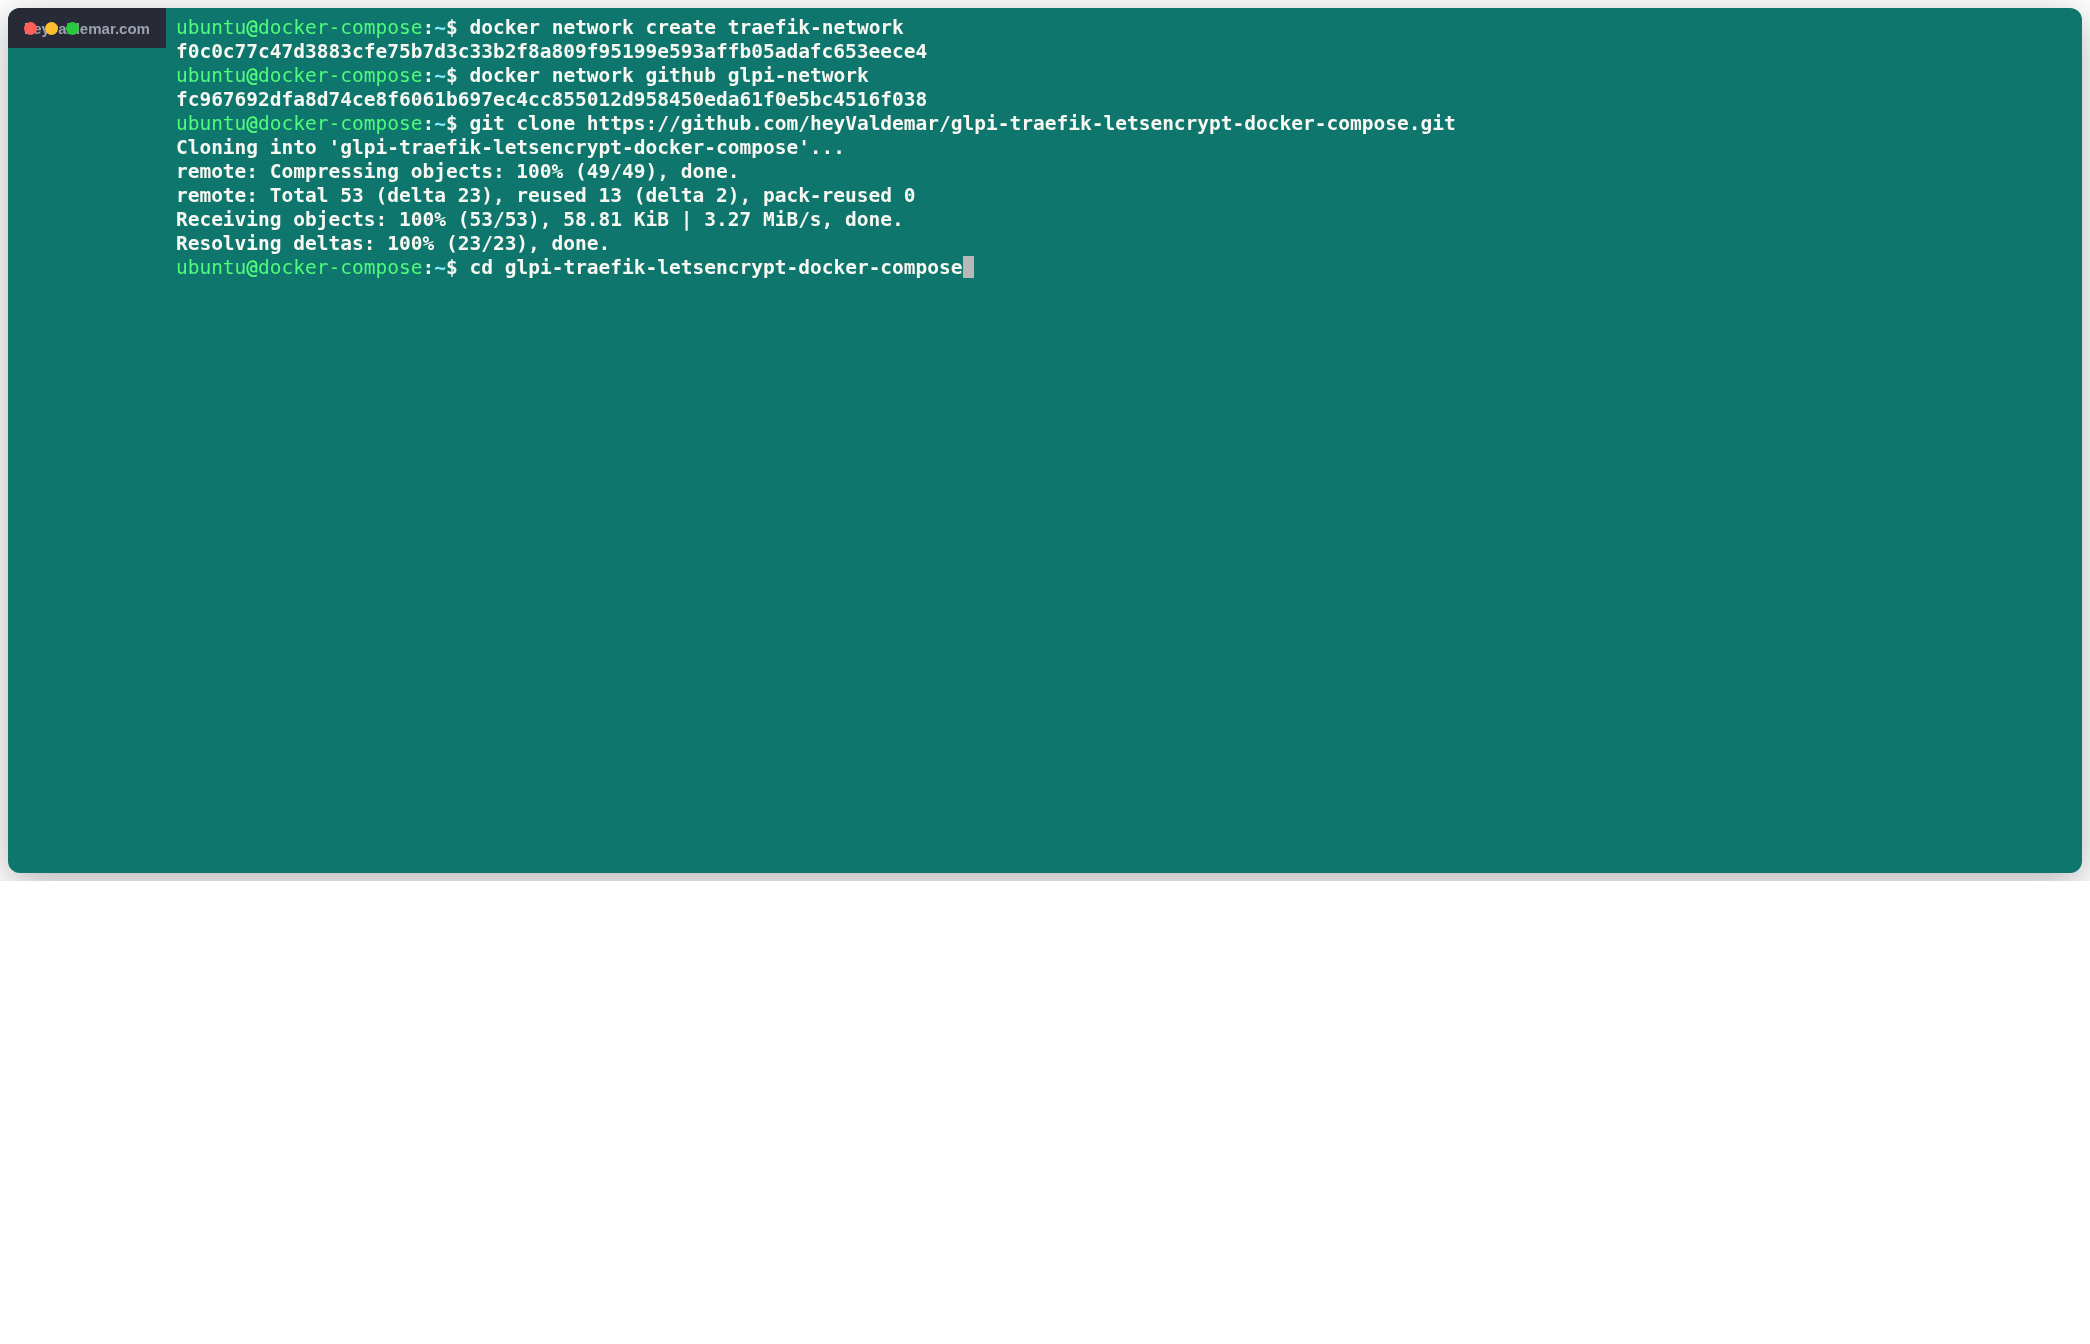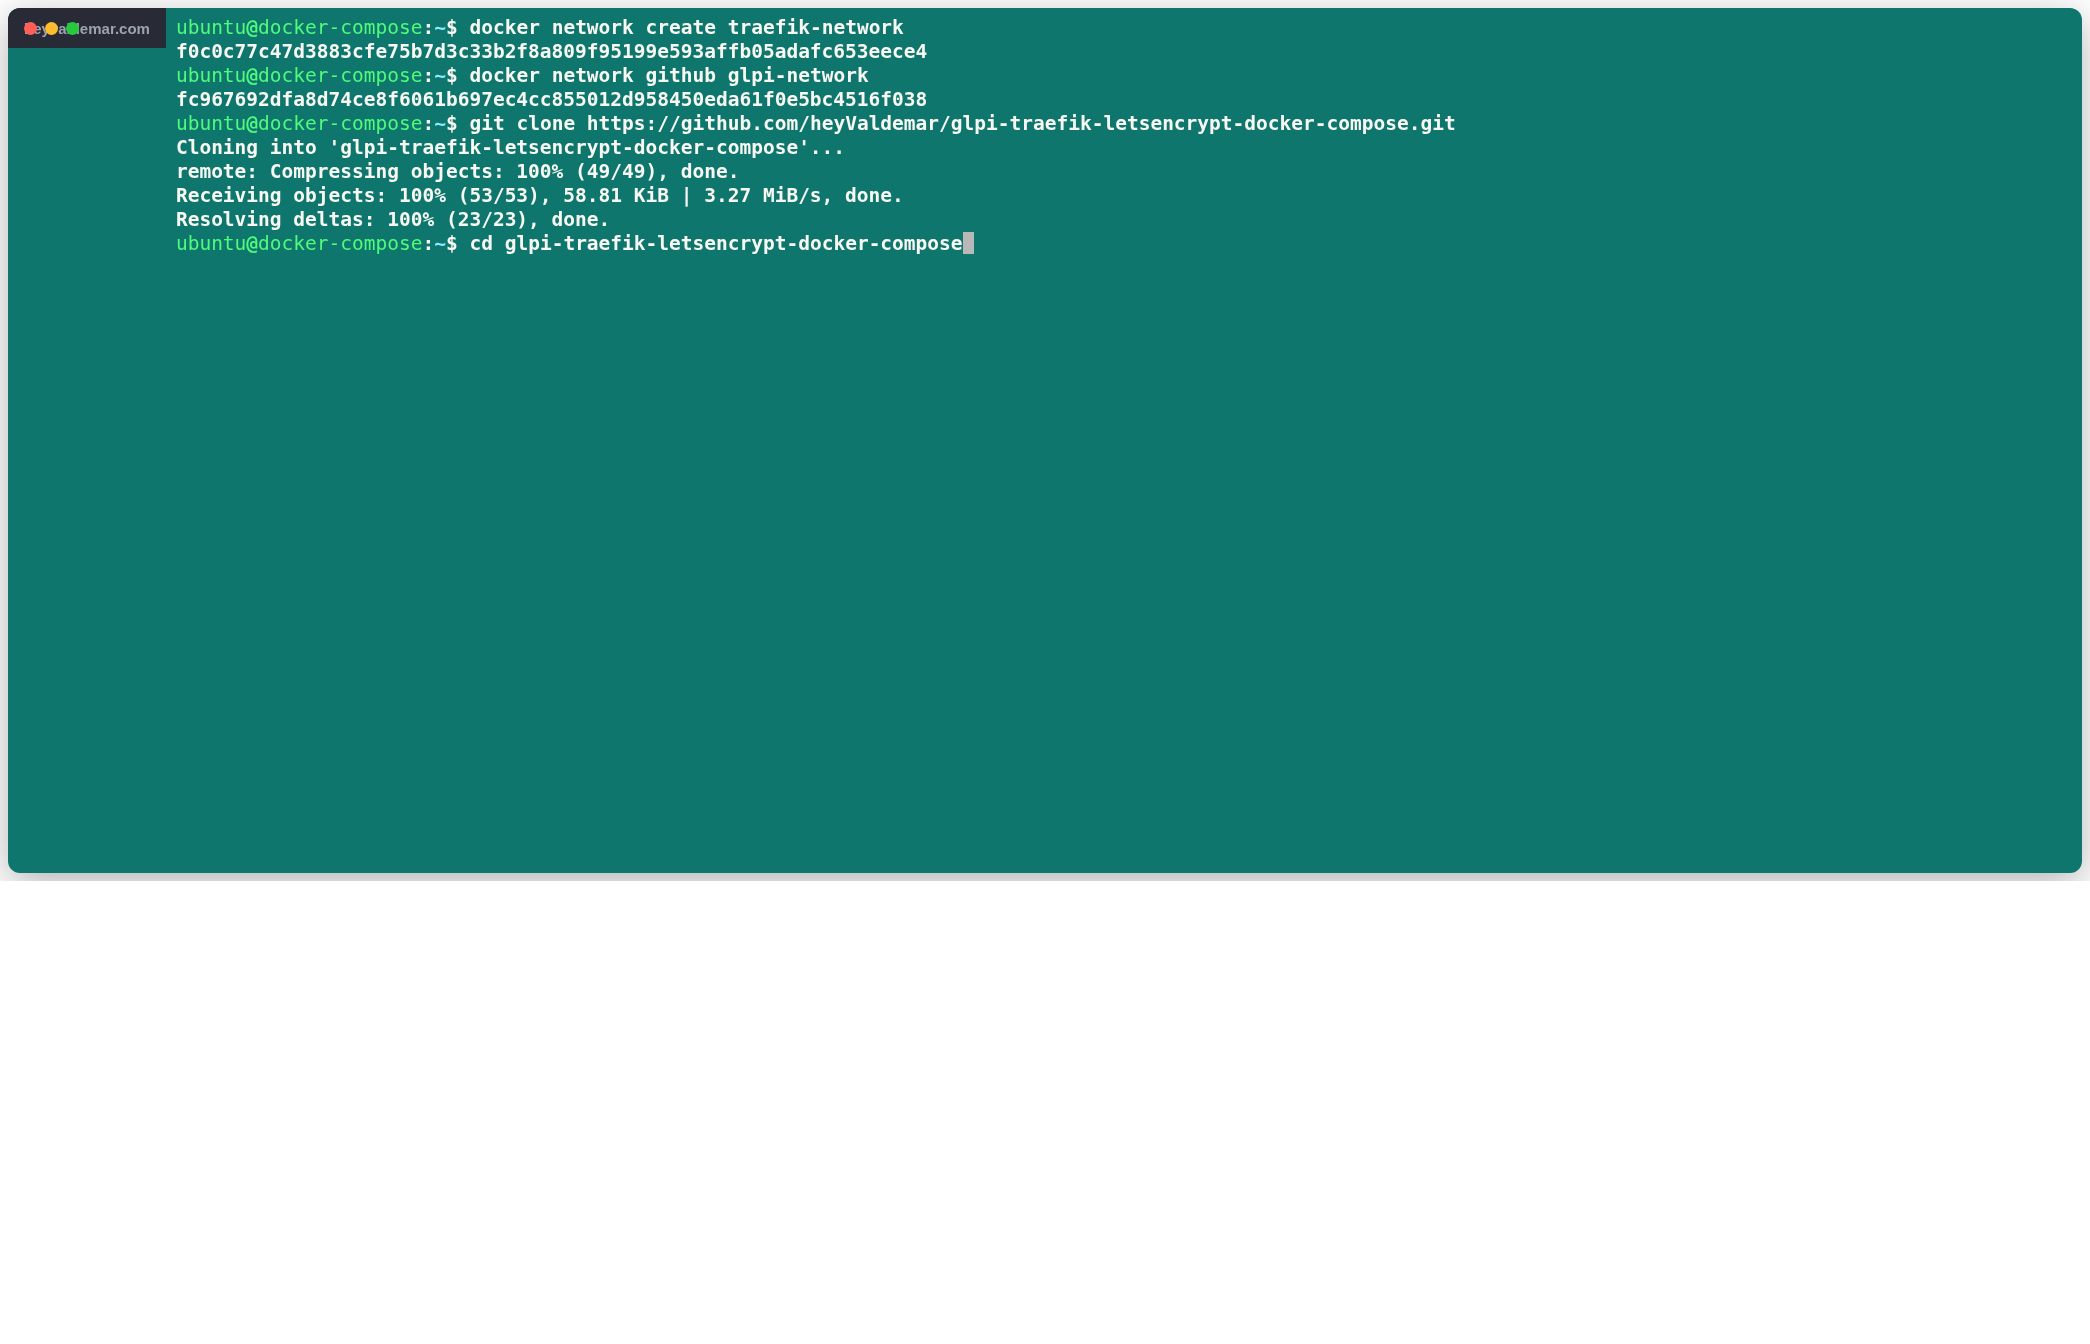--- a/index.html
+++ b/index.html
@@ -94,17 +94,18 @@
     <div class="title">heyvaldemar.com</div>
   </div>
   <div class="terminal-content" id="terminal-content">
   <div class="line"><span class="prompt-user">ubuntu</span><span class="prompt-at">@</span><span class="prompt-host">docker-compose</span><span class="prompt-colon">:</span><span class="prompt-path">~</span><span class="prompt-dollar">$</span><span class="command"> docker network create traefik-network</span></div>
       <div class="line"><span class="output">f0c0c77c47d3883cfe75b7d3c33b2f8a809f95199e593affb05adafc653eece4</span></div>
       <div class="line"><span class="prompt-user">ubuntu</span><span class="prompt-at">@</span><span class="prompt-host">docker-compose</span><span class="prompt-colon">:</span><span class="prompt-path">~</span><span class="prompt-dollar">$</span><span class="command"> docker network github glpi-network</span></div>
       <div class="line"><span class="output">fc967692dfa8d74ce8f6061b697ec4cc855012d958450eda61f0e5bc4516f038</span></div>
       <div class="line"><span class="prompt-user">ubuntu</span><span class="prompt-at">@</span><span class="prompt-host">docker-compose</span><span class="prompt-colon">:</span><span class="prompt-path">~</span><span class="prompt-dollar">$</span><span class="command"> git clone https://github.com/heyValdemar/glpi-traefik-letsencrypt-docker-compose.git</span></div>
       <div class="line"><span class="output">Cloning into 'glpi-traefik-letsencrypt-docker-compose'...</span></div>
       <div class="line"><span class="output">remote: Compressing objects: 100% (49/49), done.</span></div>
+      <div class="line"><span class="output">remote: Total 53 (delta 23), reused 13 (delta 2), pack-reused 0</span></div>
       <div class="line"><span class="output">Receiving objects: 100% (53/53), 58.81 KiB | 3.27 MiB/s, done.</span></div>
       <div class="line"><span class="output">Resolving deltas: 100% (23/23), done.</span></div>
       <div class="line"><span class="prompt-user">ubuntu</span><span class="prompt-at">@</span><span class="prompt-host">docker-compose</span><span class="prompt-colon">:</span><span class="prompt-path">~</span><span class="prompt-dollar">$</span><span class="command"> cd glpi-traefik-letsencrypt-docker-compose</span><span class="cursor"></span></div>
     </div>
 </div>
 
 </body></html>

